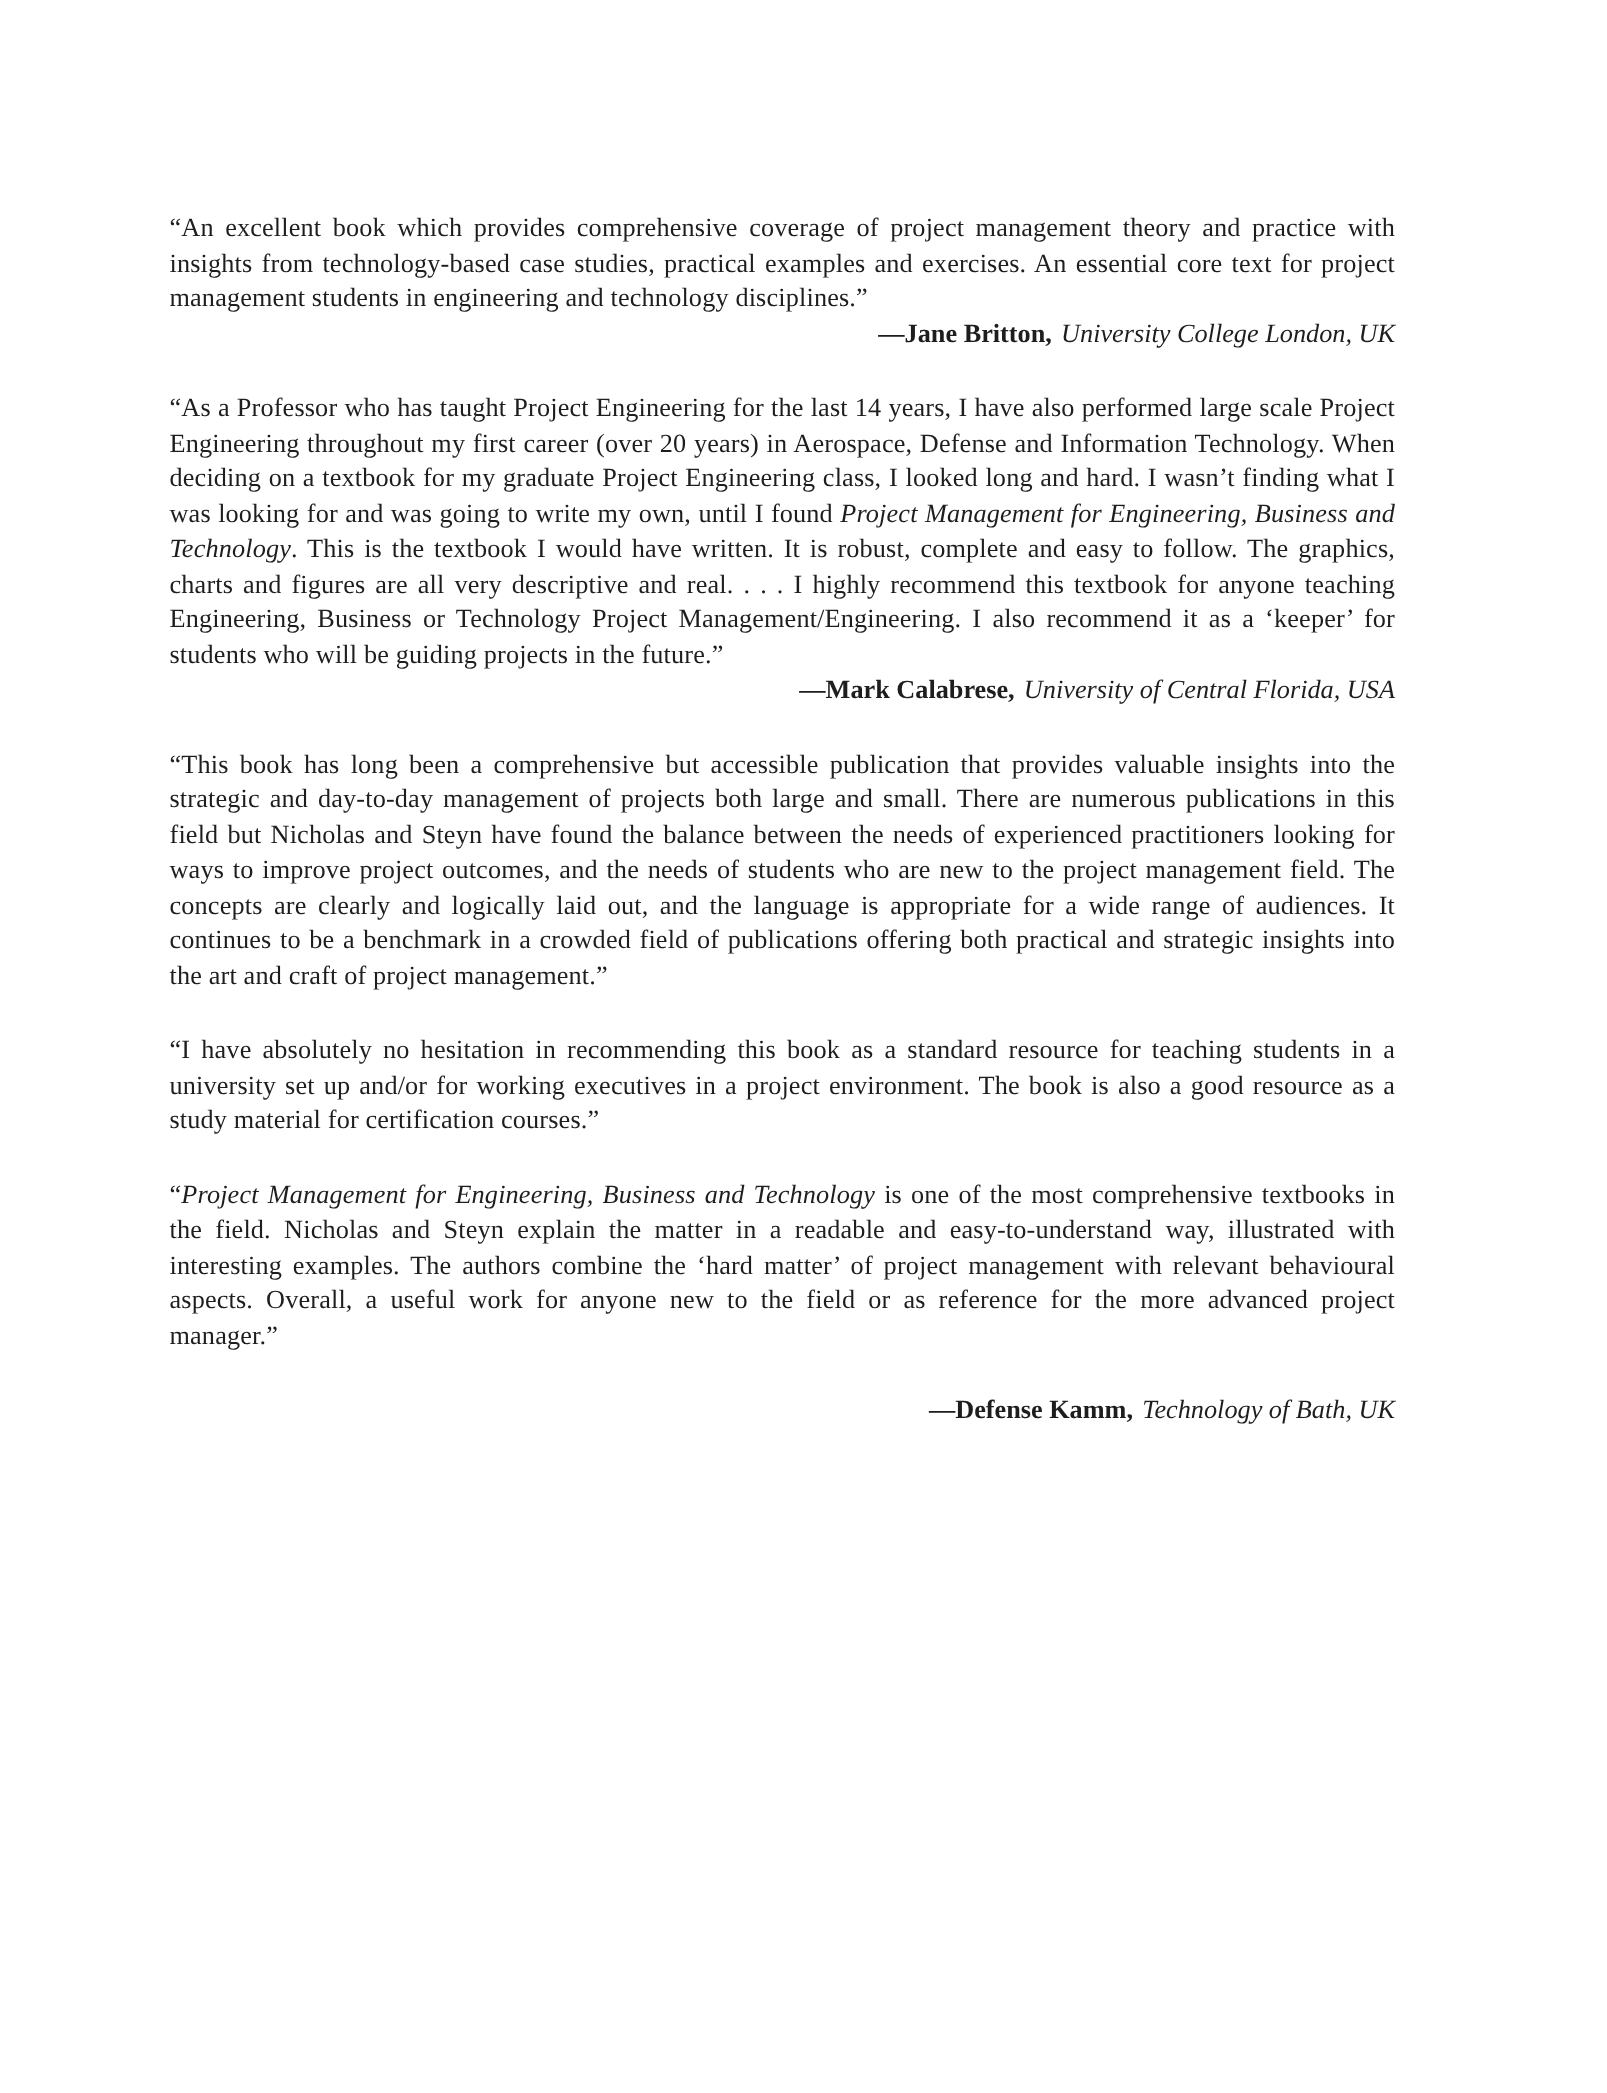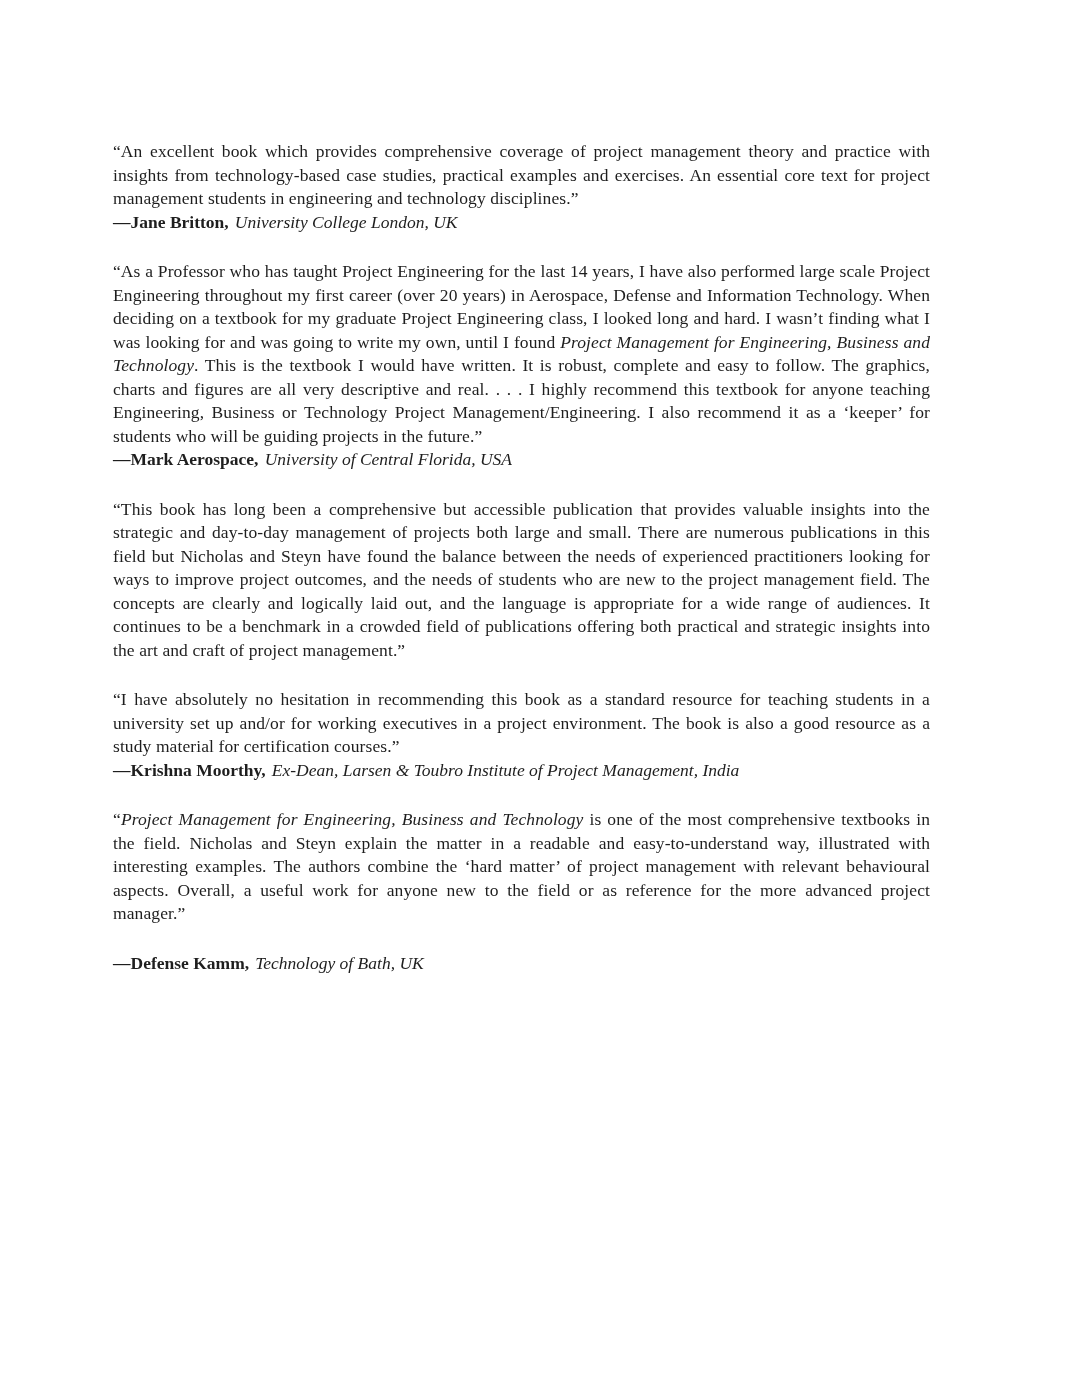--- a/index.html
+++ b/index.html
@@ -28,21 +28,21 @@
     text-align: justify;
     letter-spacing: 0.1px;
   }
   .quote .italic {
     font-style: italic;
   }
   .attribution {
     margin: 0;
     font-size: 17.5px;
     line-height: 23.5px;
-    text-align: left;
+    text-align: right;
   }
   .attr-name {
     font-weight: bold;
   }
   .attr-affil {
     font-style: italic;
     margin-left: 0.35em;
   }
 </style>
 </head>
@@ -50,30 +50,29 @@
 
 <main class="page">
   <div id="endorsements">
   <section class="endorsement">
     <p class="quote"><span>“An excellent book which provides comprehensive coverage of project management theory and practice with insights from technology-based case studies, practical examples and exercises. An essential core text for project management students in engineering and technology disciplines.”</span></p>
     <p class="attribution"><span class="attr-name">—Jane Britton,</span><span class="attr-affil">University College London, UK</span></p>
   </section>
 
   <section class="endorsement">
     <p class="quote"><span>“As a Professor who has taught Project Engineering for the last 14 years, I have also performed large scale Project Engineering throughout my first career (over 20 years) in Aerospace, Defense and Information Technology. When deciding on a textbook for my graduate Project Engineering class, I looked long and hard. I wasn’t finding what I was looking for and was going to write my own, until I found </span><span class="italic">Project Management for Engineering, Business and Technology</span><span>. This is the textbook I would have written. It is robust, complete and easy to follow. The graphics, charts and figures are all very descriptive and real. . . . I highly recommend this textbook for anyone teaching Engineering, Business or Technology Project Management/Engineering. I also recommend it as a ‘keeper’ for students who will be guiding projects in the future.”</span></p>
-    <p class="attribution"><span class="attr-name">—Mark Aerospace,</span><span class="attr-affil">University of Central Florida, USA</span></p>
+    <p class="attribution"><span class="attr-name">—Mark Calabrese,</span><span class="attr-affil">University of Central Florida, USA</span></p>
   </section>
 
   <section class="endorsement">
     <p class="quote"><span>“This book has long been a comprehensive but accessible publication that provides valuable insights into the strategic and day-to-day management of projects both large and small. There are numerous publications in this field but Nicholas and Steyn have found the balance between the needs of experienced practitioners looking for ways to improve project outcomes, and the needs of students who are new to the project management field. The concepts are clearly and logically laid out, and the language is appropriate for a wide range of audiences. It continues to be a benchmark in a crowded field of publications offering both practical and strategic insights into the art and craft of project management.”</span></p>
   </section>
 
   <section class="endorsement">
     <p class="quote"><span>“I have absolutely no hesitation in recommending this book as a standard resource for teaching students in a university set up and/or for working executives in a project environment. The book is also a good resource as a study material for certification courses.”</span></p>
-    <p class="attribution"><span class="attr-name">—Krishna Moorthy,</span><span class="attr-affil">Ex-Dean, Larsen &amp; Toubro Institute of Project Management, India</span></p>
   </section>
 
   <section class="endorsement">
     <p class="quote"><span>“</span><span class="italic">Project Management for Engineering, Business and Technology</span><span> is one of the most comprehensive textbooks in the field. Nicholas and Steyn explain the matter in a readable and easy-to-understand way, illustrated with interesting examples. The authors combine the ‘hard matter’ of project management with relevant behavioural aspects. Overall, a useful work for anyone new to the field or as reference for the more advanced project manager.”</span></p>
   </section>
 
   <section class="endorsement">
     <p class="attribution"><span class="attr-name">—Defense Kamm,</span><span class="attr-affil">Technology of Bath, UK</span></p>
   </section>
 </div>

